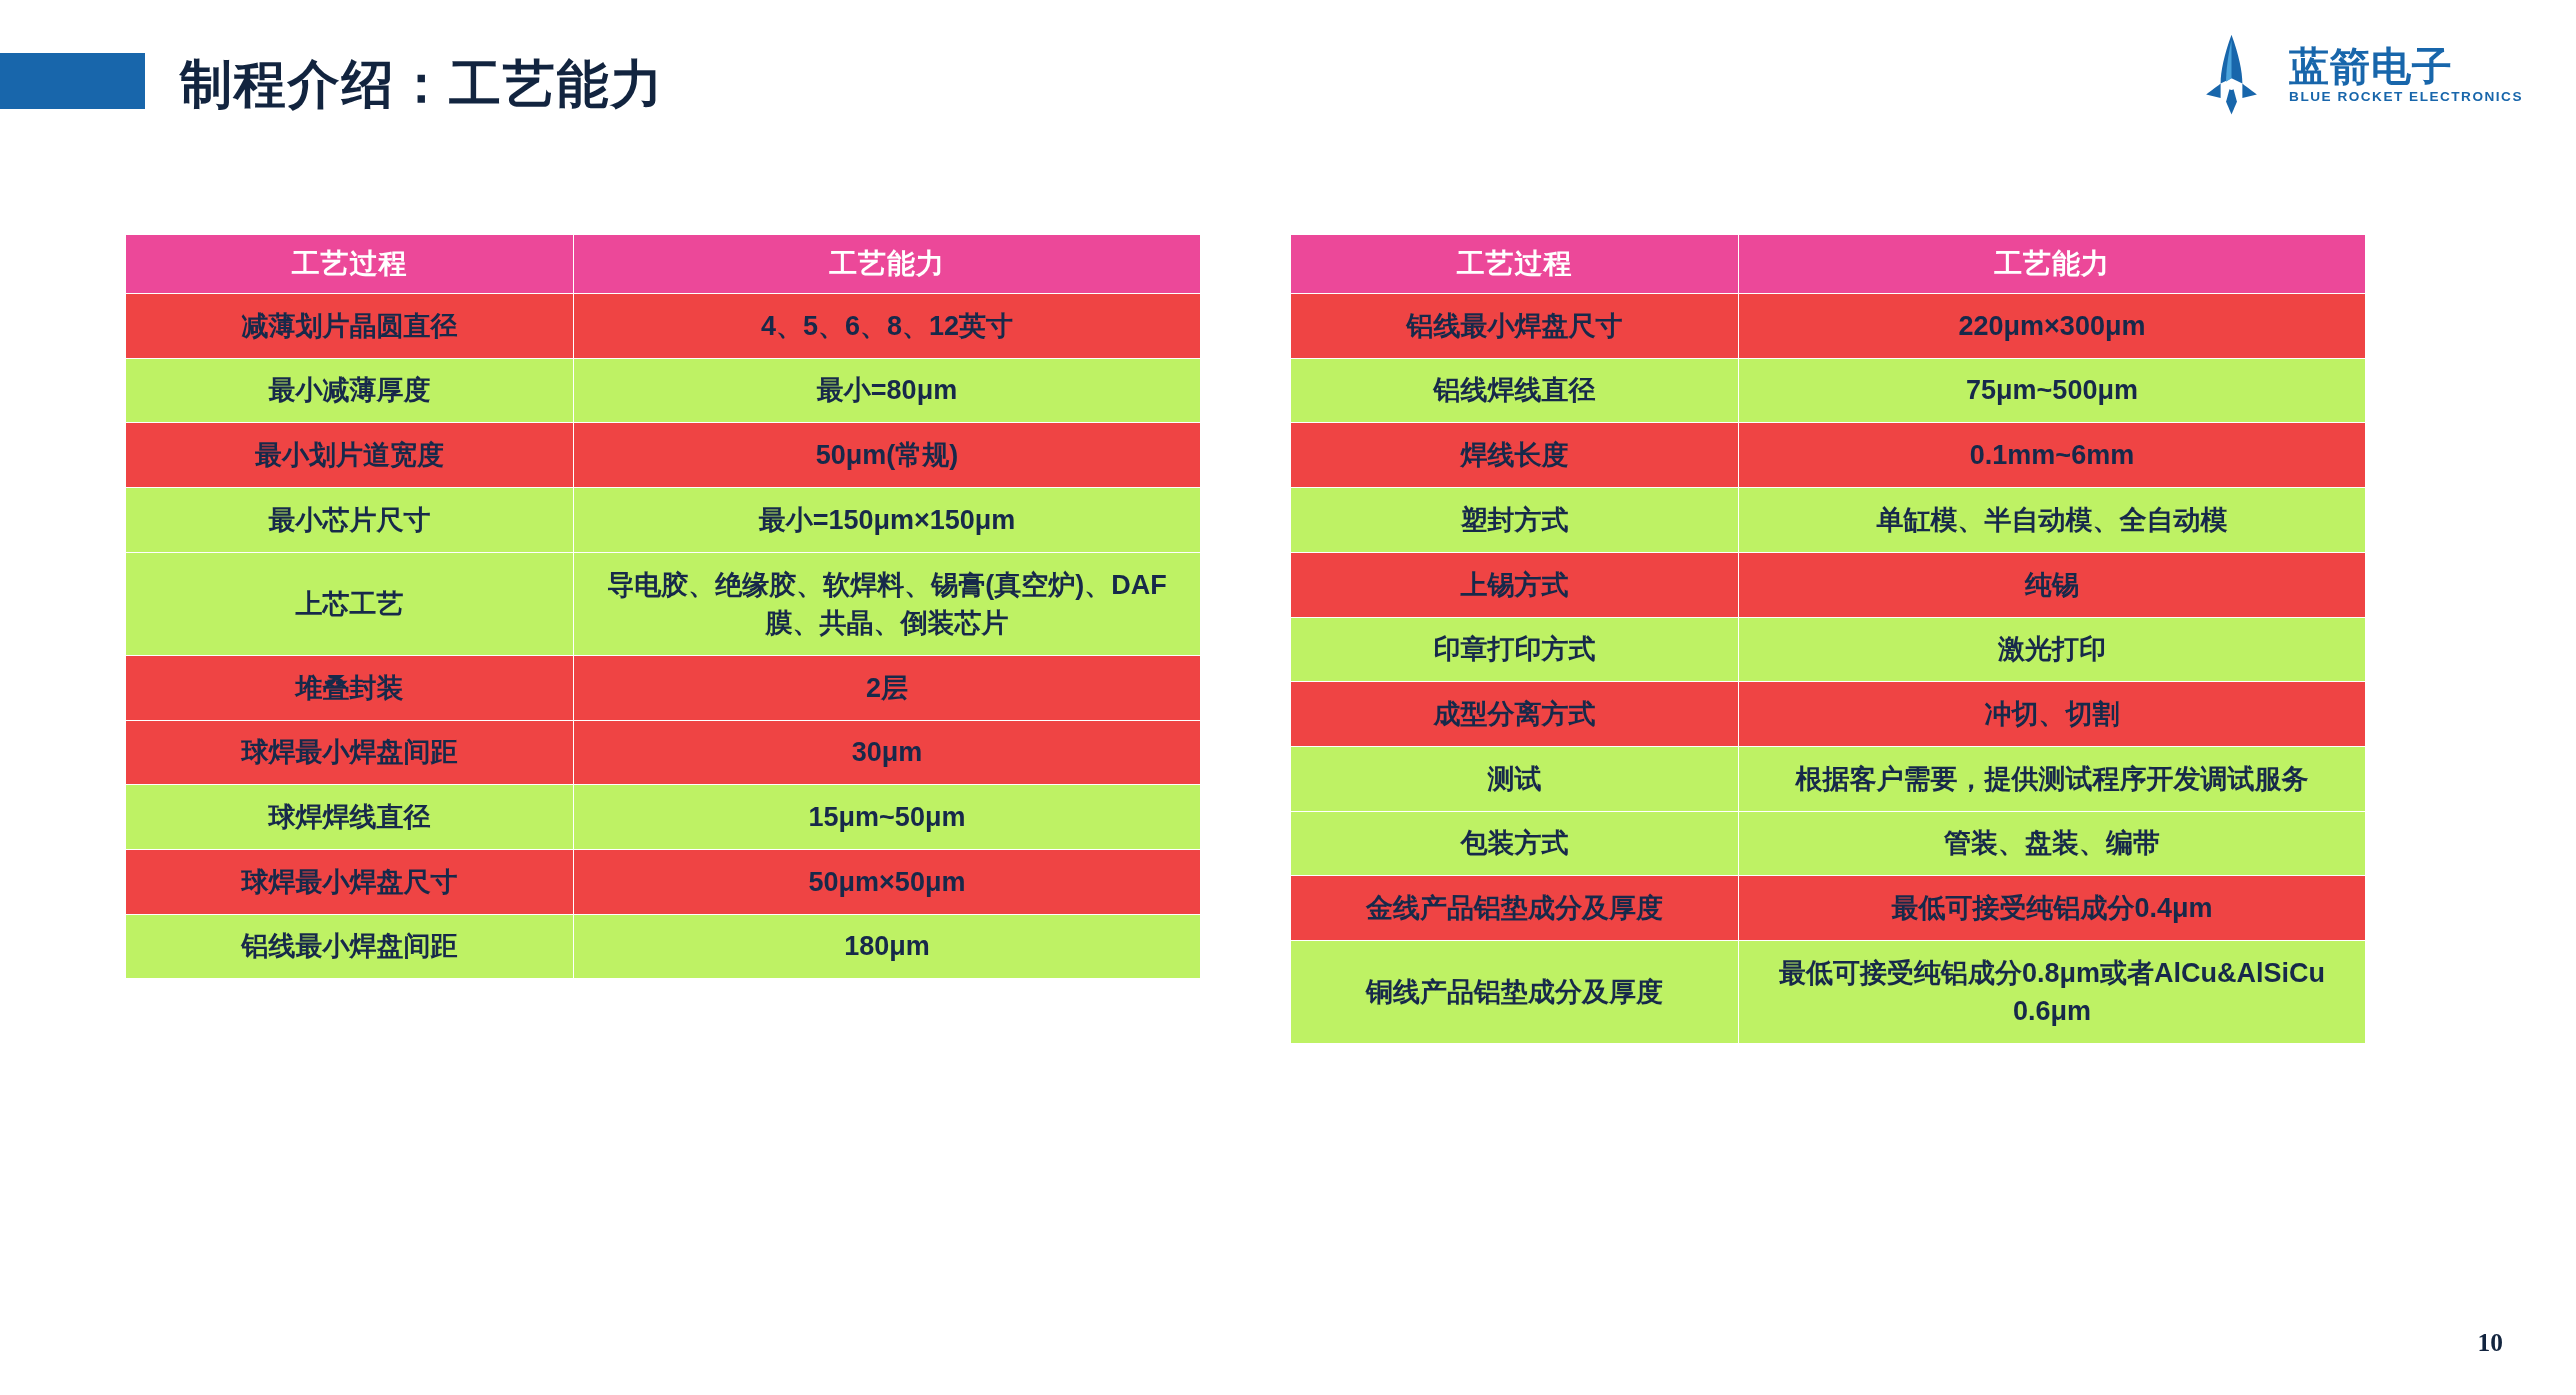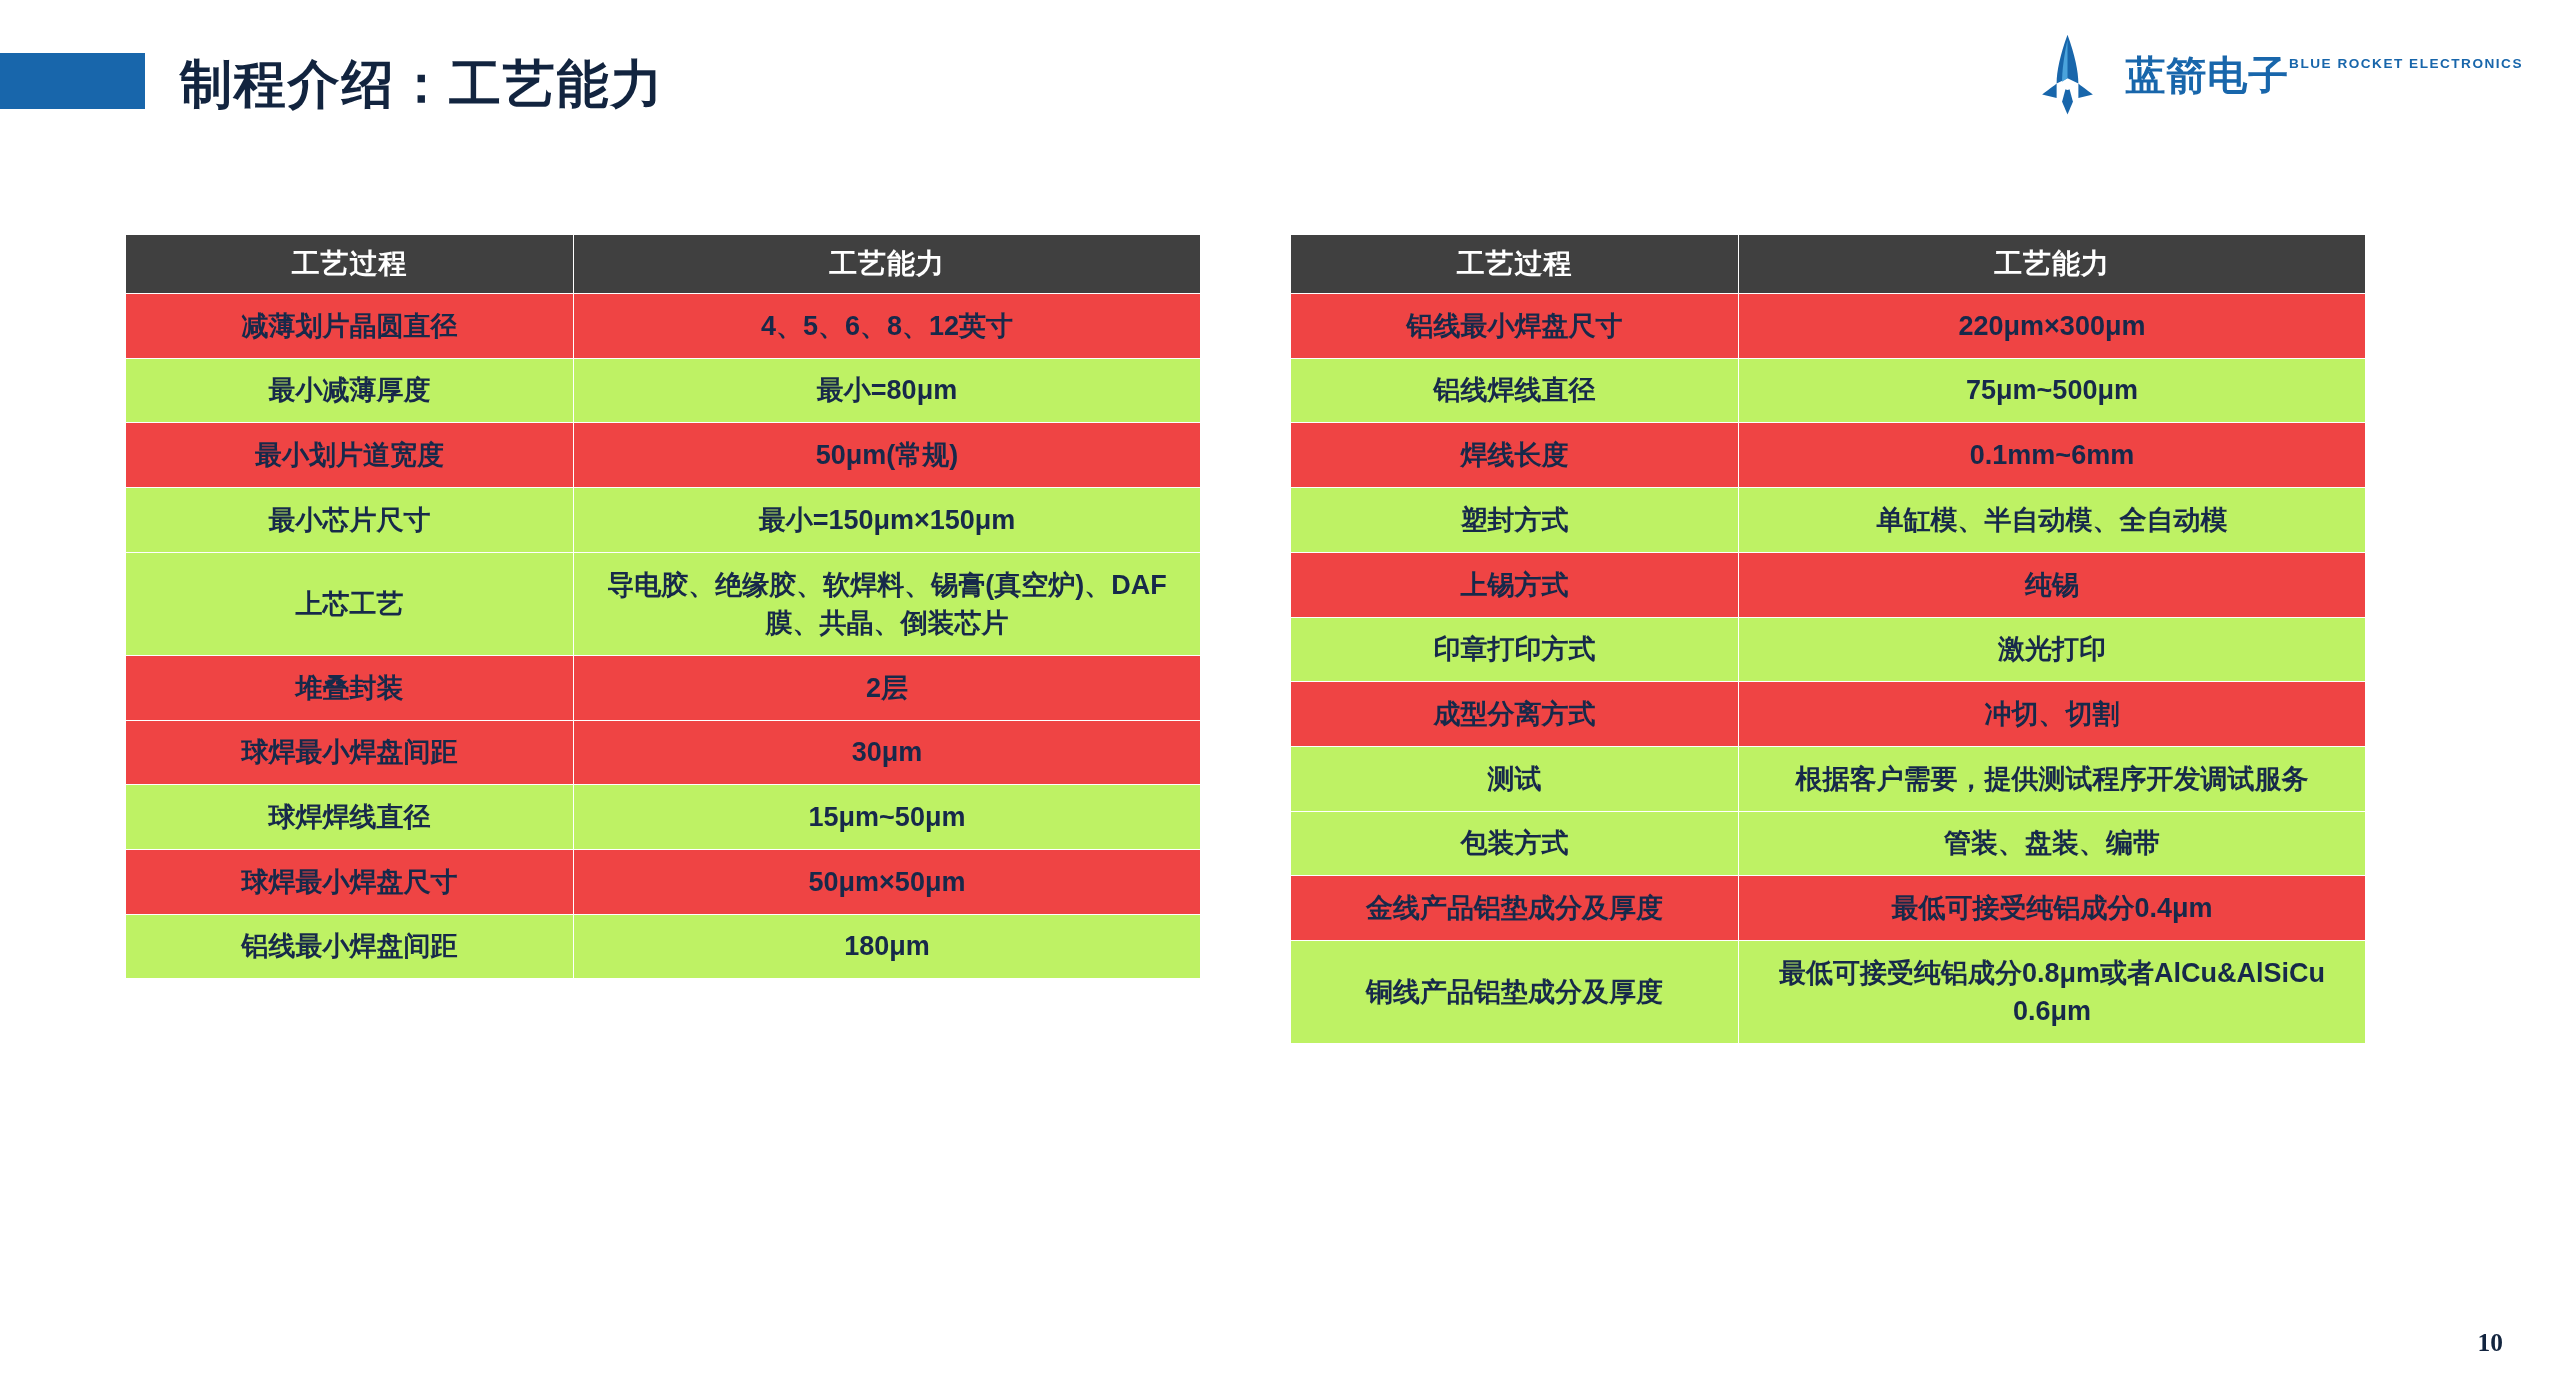--- a/index.html
+++ b/index.html
@@ -45,20 +45,21 @@
     align-items: center;
     gap: 14.5px;
   }
   .logo-mark {
     width: 87px;
     height: 87px;
     position: relative;
   }
   .logo-text {
     display: flex;
+    flex-direction: column;
     justify-content: flex-start;
     line-height: 1.05;
   }
   .logo-cn {
     font-size: 40px;
     font-weight: bold;
     color: #1866ab;
     letter-spacing: 0.9px;
   }
   .logo-en {
@@ -87,21 +88,21 @@
 
   table.cap {
     border-collapse: collapse;
     width: 1075px;
     table-layout: fixed;
   }
   table.cap col.c1 { width: 448px; }
   table.cap col.c2 { width: 627px; }
 
   table.cap thead th {
-    background: #404040;
+    background: #ec4899;
     color: #ffffff;
     font-size: 28px;
     font-weight: bold;
     height: 56px;
     border: 0.9px solid #ffffff;
     letter-spacing: 0.9px;
   }
   table.cap tbody td {
     font-size: 27px;
     font-weight: bold;

